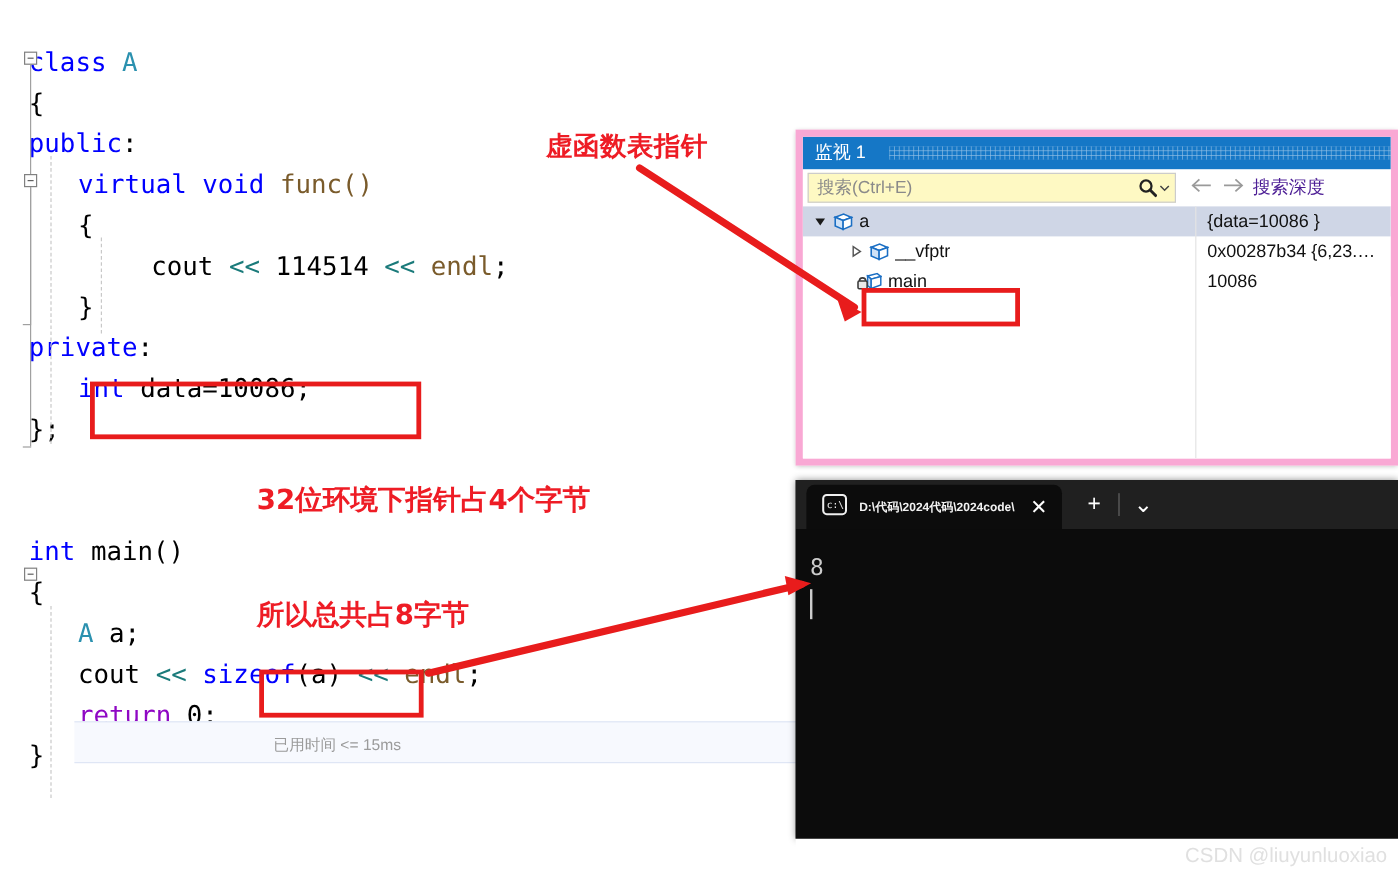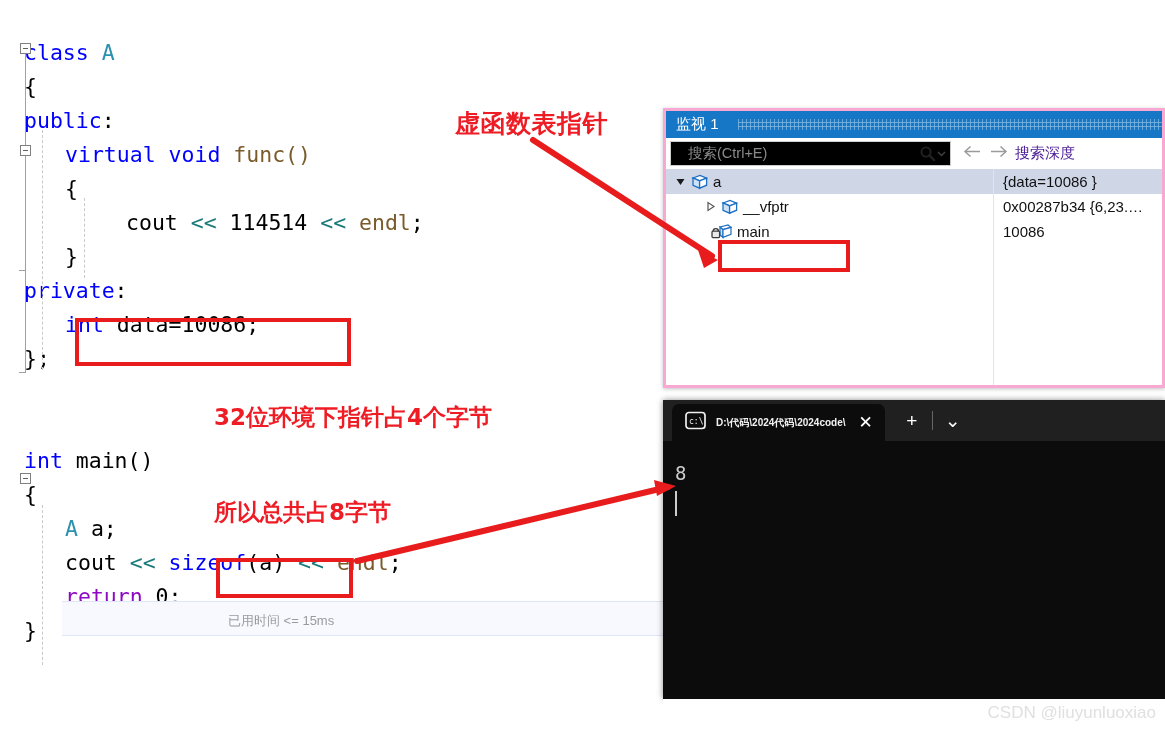--- a/index.html
+++ b/index.html
@@ -98,21 +98,21 @@
   
   .red-text {
     position: absolute;
     color: #ee1c25;
     font-family: "DejaVu Sans", sans-serif;
     font-weight: bold;
     white-space: pre;
   }
   #anno-vfptr-label {
     left: 455px; top: 107px;
-    font-size: 25px;
+    font-size: 22px;
     letter-spacing: 0.5px;
     text-align: center;
   }
   #anno-pointer-size {
     left: 214px; top: 399px;
     font-size: 23px;
     width: 320px;
     line-height: 37px;
     white-space: normal;
   }
@@ -128,21 +128,21 @@
     width: 1165px; height: 729px;
     pointer-events: none;
   }
 
   
   #watch-window {
     position: absolute;
     left: 663px; top: 108px;
     width: 502px; height: 280px;
     background: #ffffff;
-    border: 3px solid #f9a8d4;
+    border: 6px solid #f9a8d4;
     box-shadow: 0 1px 4px rgba(0,0,0,0.25);
     box-sizing: border-box;
     overflow: hidden;
   }
   #watch-titlebar {
     height: 27px;
     background: #1577c6;
     display: flex;
     align-items: center;
     padding-left: 10px;
@@ -165,27 +165,27 @@
   }
   #watch-toolbar {
     height: 31px;
     display: flex;
     align-items: center;
     background: #ffffff;
     padding: 0 4px;
     gap: 4px;
   }
   #watch-search-box {
-    width: 281px; height: 25px;
+    width: 307px; height: 25px;
     border: 1px solid #cccccc;
-    background: #000000;
-    display: flex;
-    align-items: center;
-    box-sizing: border-box;
-    padding: 0 3px 0 17px;
+    background: #fef9c3;
+    display: flex;
+    align-items: center;
+    box-sizing: border-box;
+    padding: 0 3px 0 7px;
   }
   #watch-search-input {
     flex: 1;
     font-size: 14.5px;
     color: #8a8a8a;
     font-family: "Liberation Sans", sans-serif;
     white-space: pre;
   }
   .tb-icon { display: flex; align-items: center; justify-content: center; }
   #search-dropdown-arrow {

